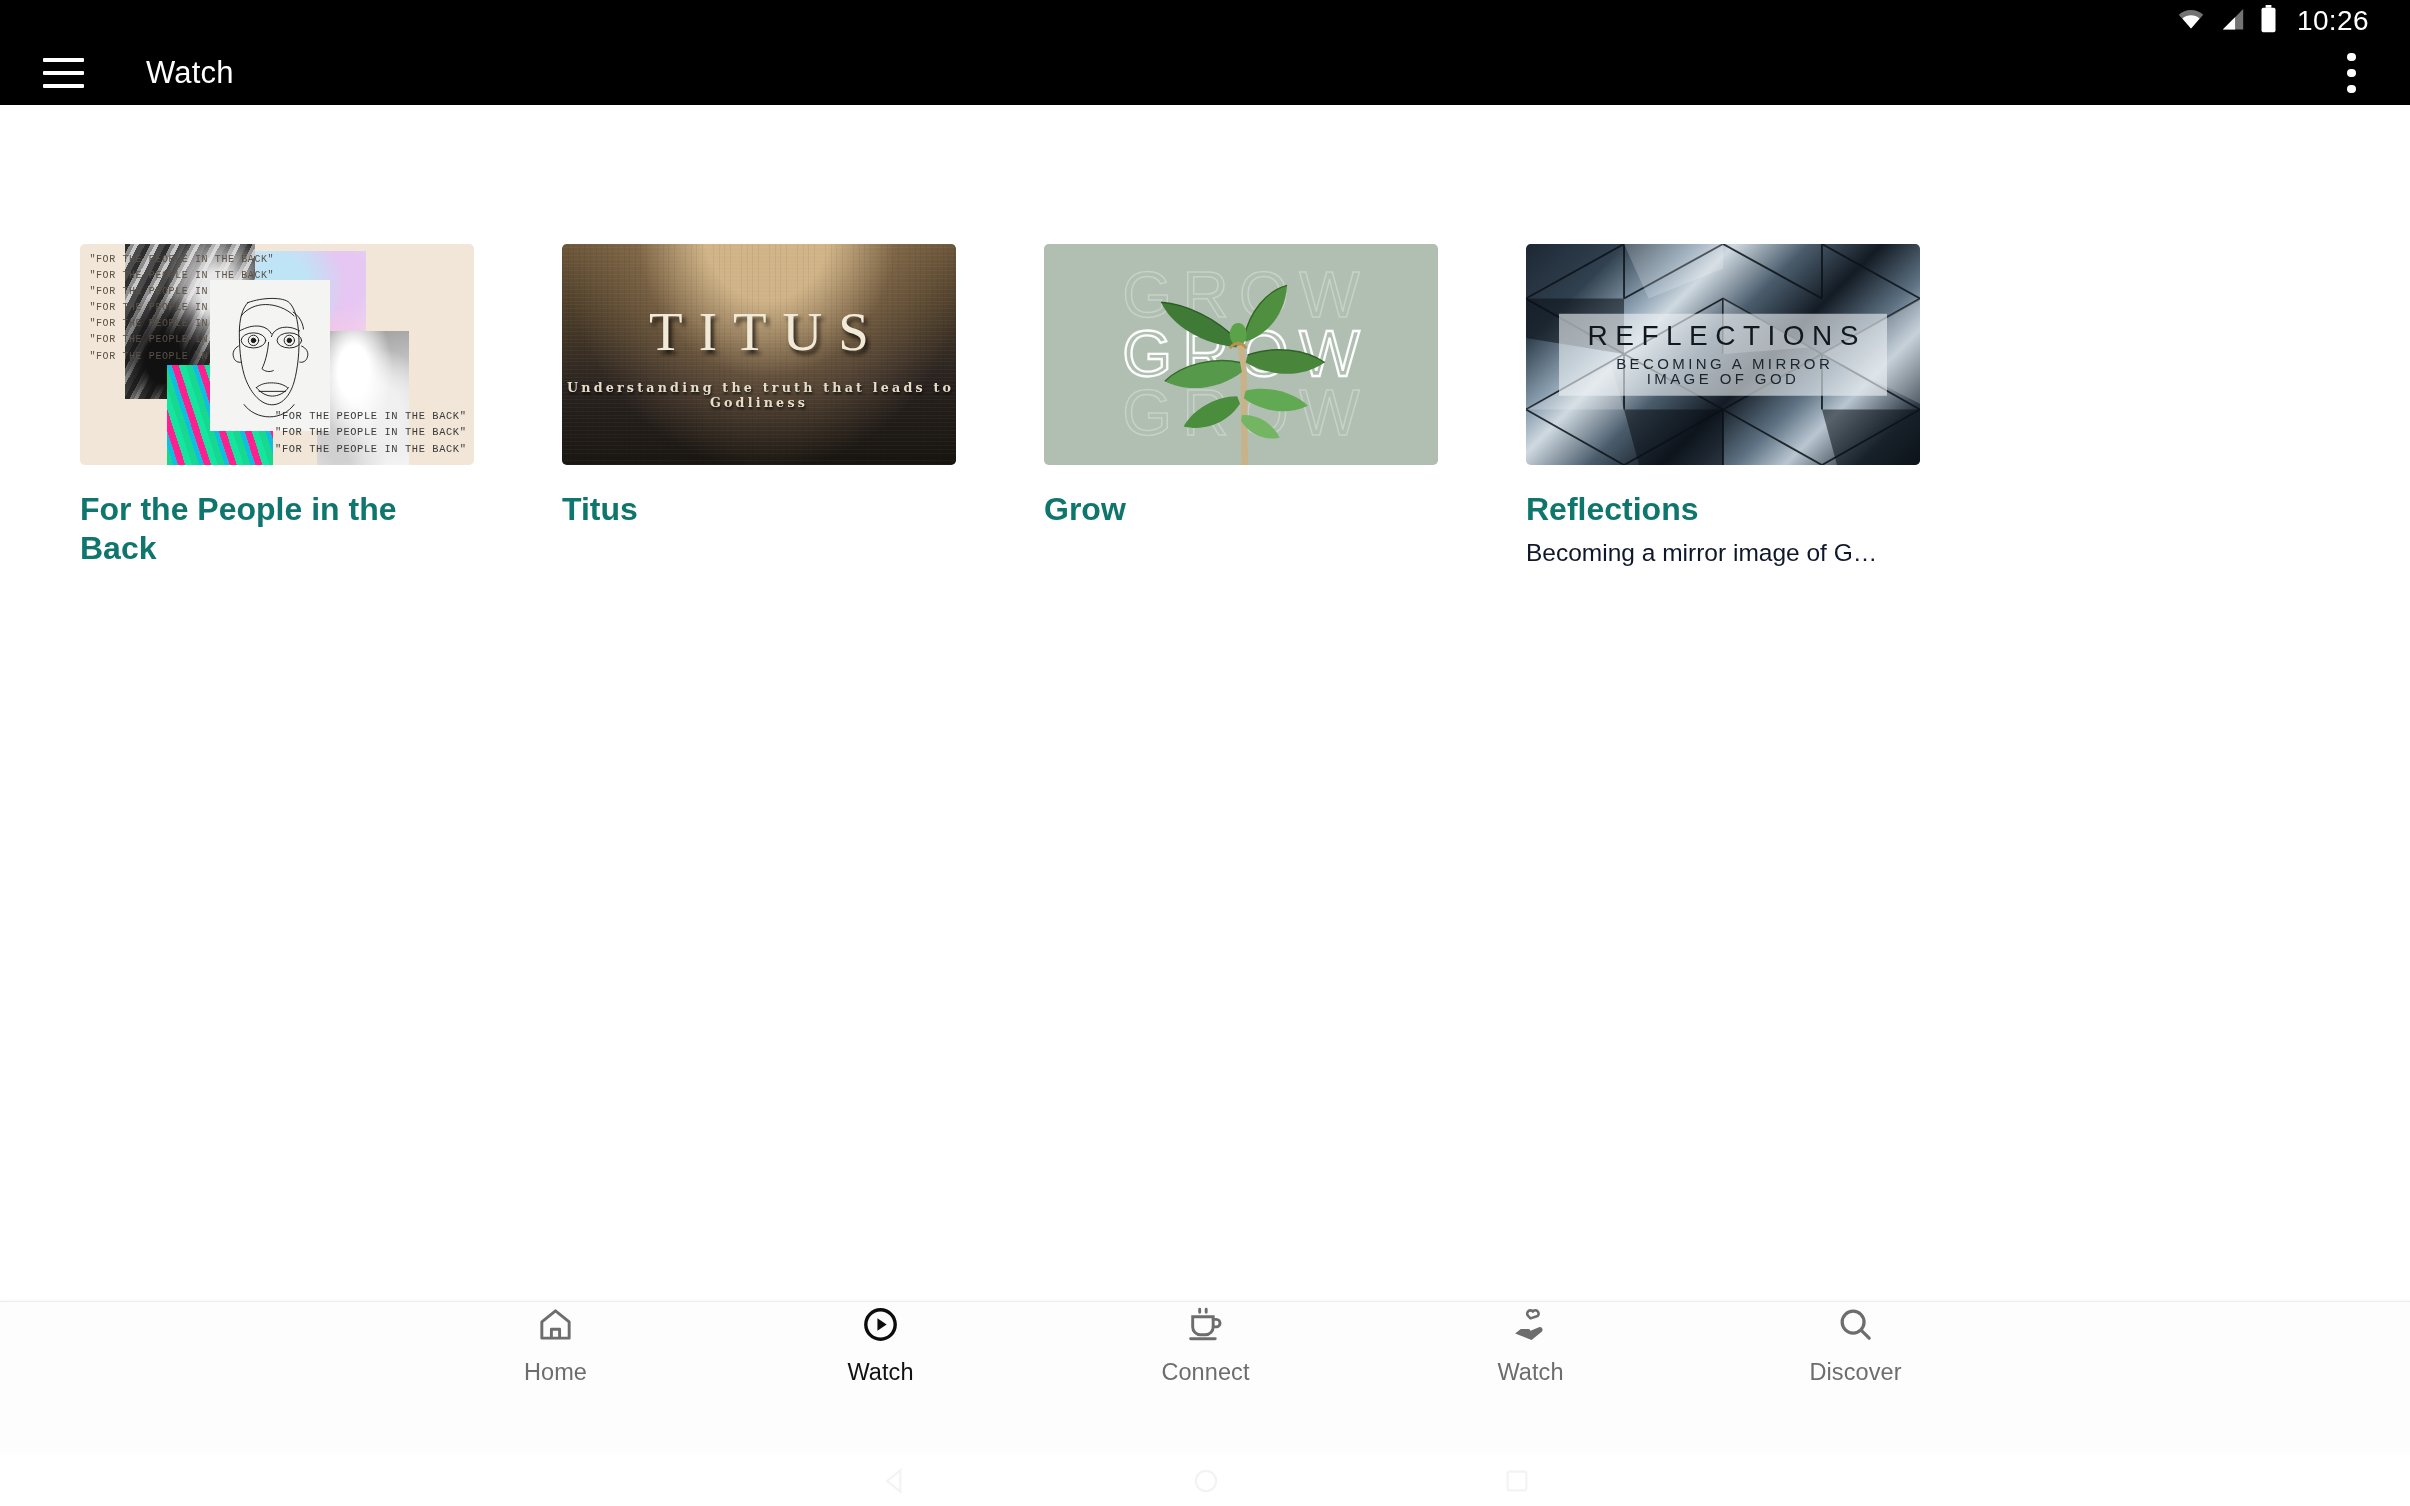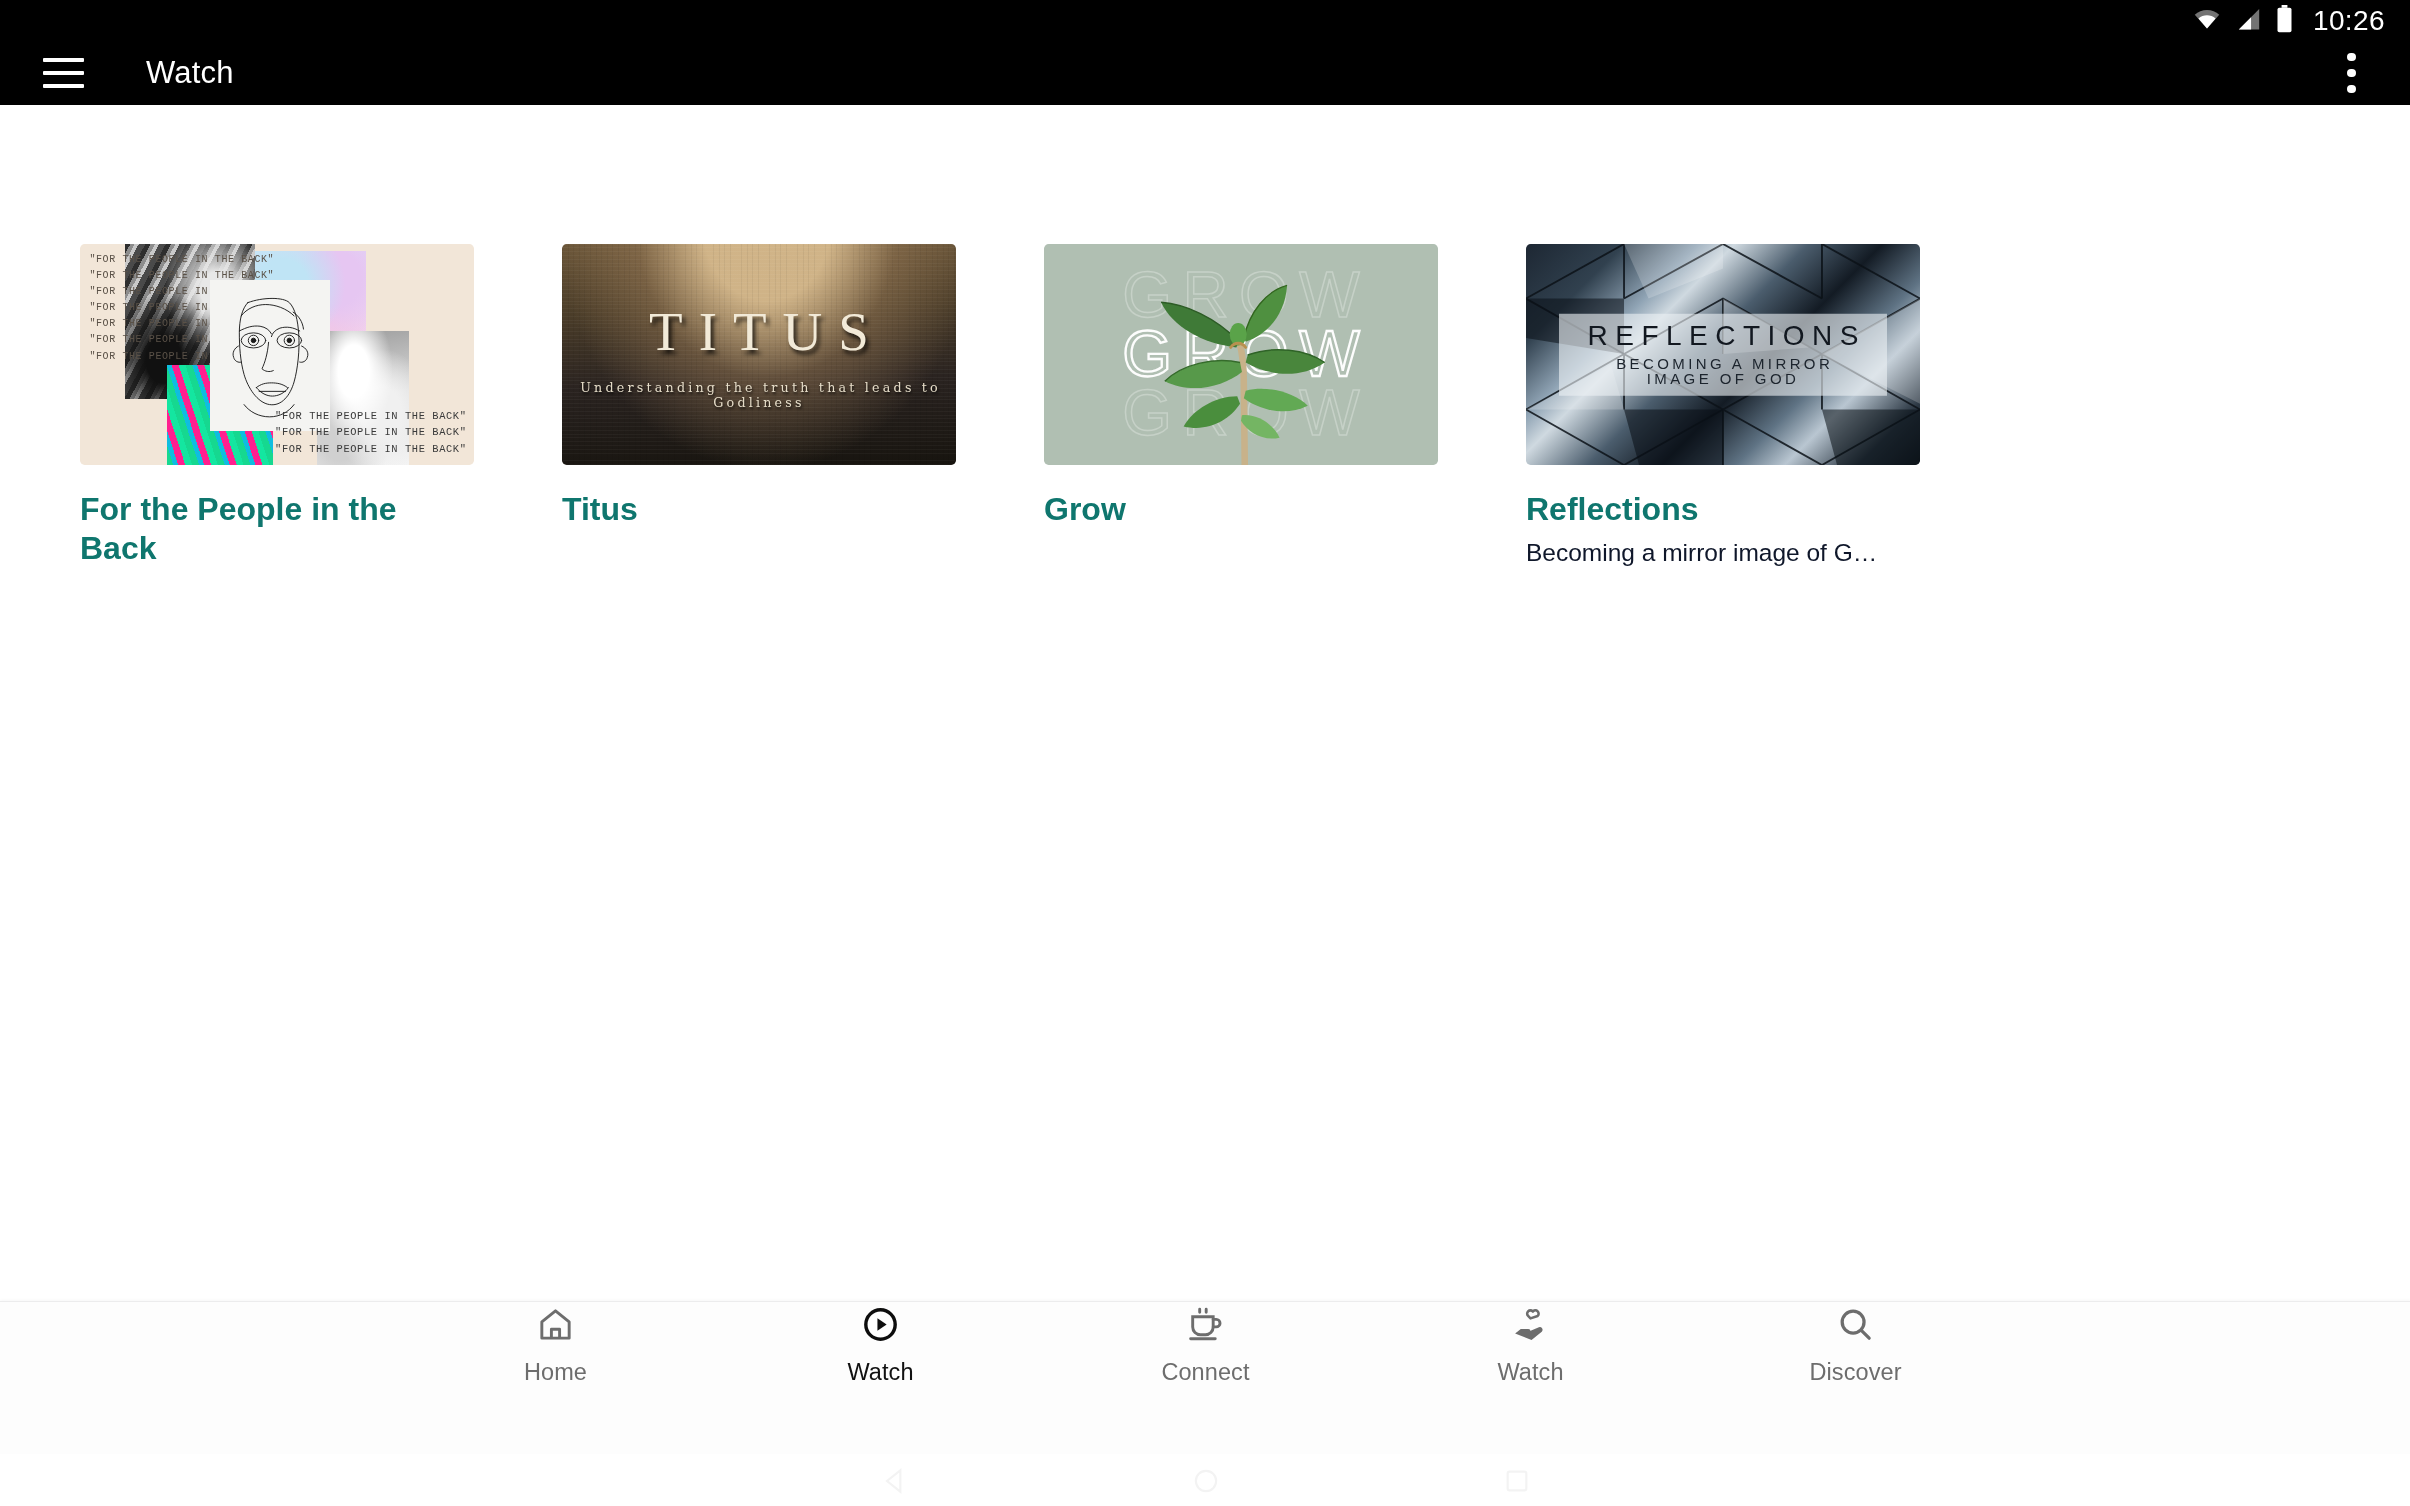--- a/index.html
+++ b/index.html
@@ -8,21 +8,21 @@
     background: #ffffff;
     font-family: "Liberation Sans", sans-serif;
     overflow: hidden;
   }
   .screen { position: relative; width: 2411px; height: 1507px; background:#fff; }
 
   
   .status-bar {
     position:absolute; top:0; left:0; width:2411px; height:41px;
     background:#000; display:flex; align-items:center; justify-content:flex-end;
-    padding-right:26px; gap:13px;
+    padding-right:42px; gap:13px;
   }
   .status-icons { display:flex; align-items:center; gap:12.2px; }
   .status-time {
     color:#fff; font-size:28px; font-weight:400; letter-spacing:0.4px;
     line-height:1; margin-left:5.6px;
   }
 
   
   .app-bar {
     position:absolute; top:41px; left:0; width:2411px; height:64px;
@@ -130,21 +130,21 @@
     text-align:center; z-index:2;
   }
   .t2 .titus .big {
     font-family:"Liberation Serif", serif; font-size:55px; color:#f2ead8;
     letter-spacing:16px; text-indent:16px; line-height:1;
     text-shadow:2.8px 3.8px 4.7px rgba(0,0,0,.75);
   }
   .t2 .titus .small {
     margin-top:21px; font-family:"DejaVu Serif", serif; font-size:12.7px;
     color:#e6ddc9; letter-spacing:3.2px; text-indent:3.2px;
-    text-shadow:0.9px 1.9px 2.8px rgba(0,0,0,.8); font-weight:400;
+    text-shadow:0.9px 1.9px 2.8px rgba(0,0,0,.8); font-weight:700;
   }
 
   
   .t3 { background:#b0bfb2; }
   .t3 .grow-stack {
     position:absolute; inset:0; display:flex; flex-direction:column;
     justify-content:center; align-items:center; z-index:2;
   }
   .t3 .grow-word {
     font-family:"Liberation Sans", sans-serif; font-size:64px; font-weight:300;

